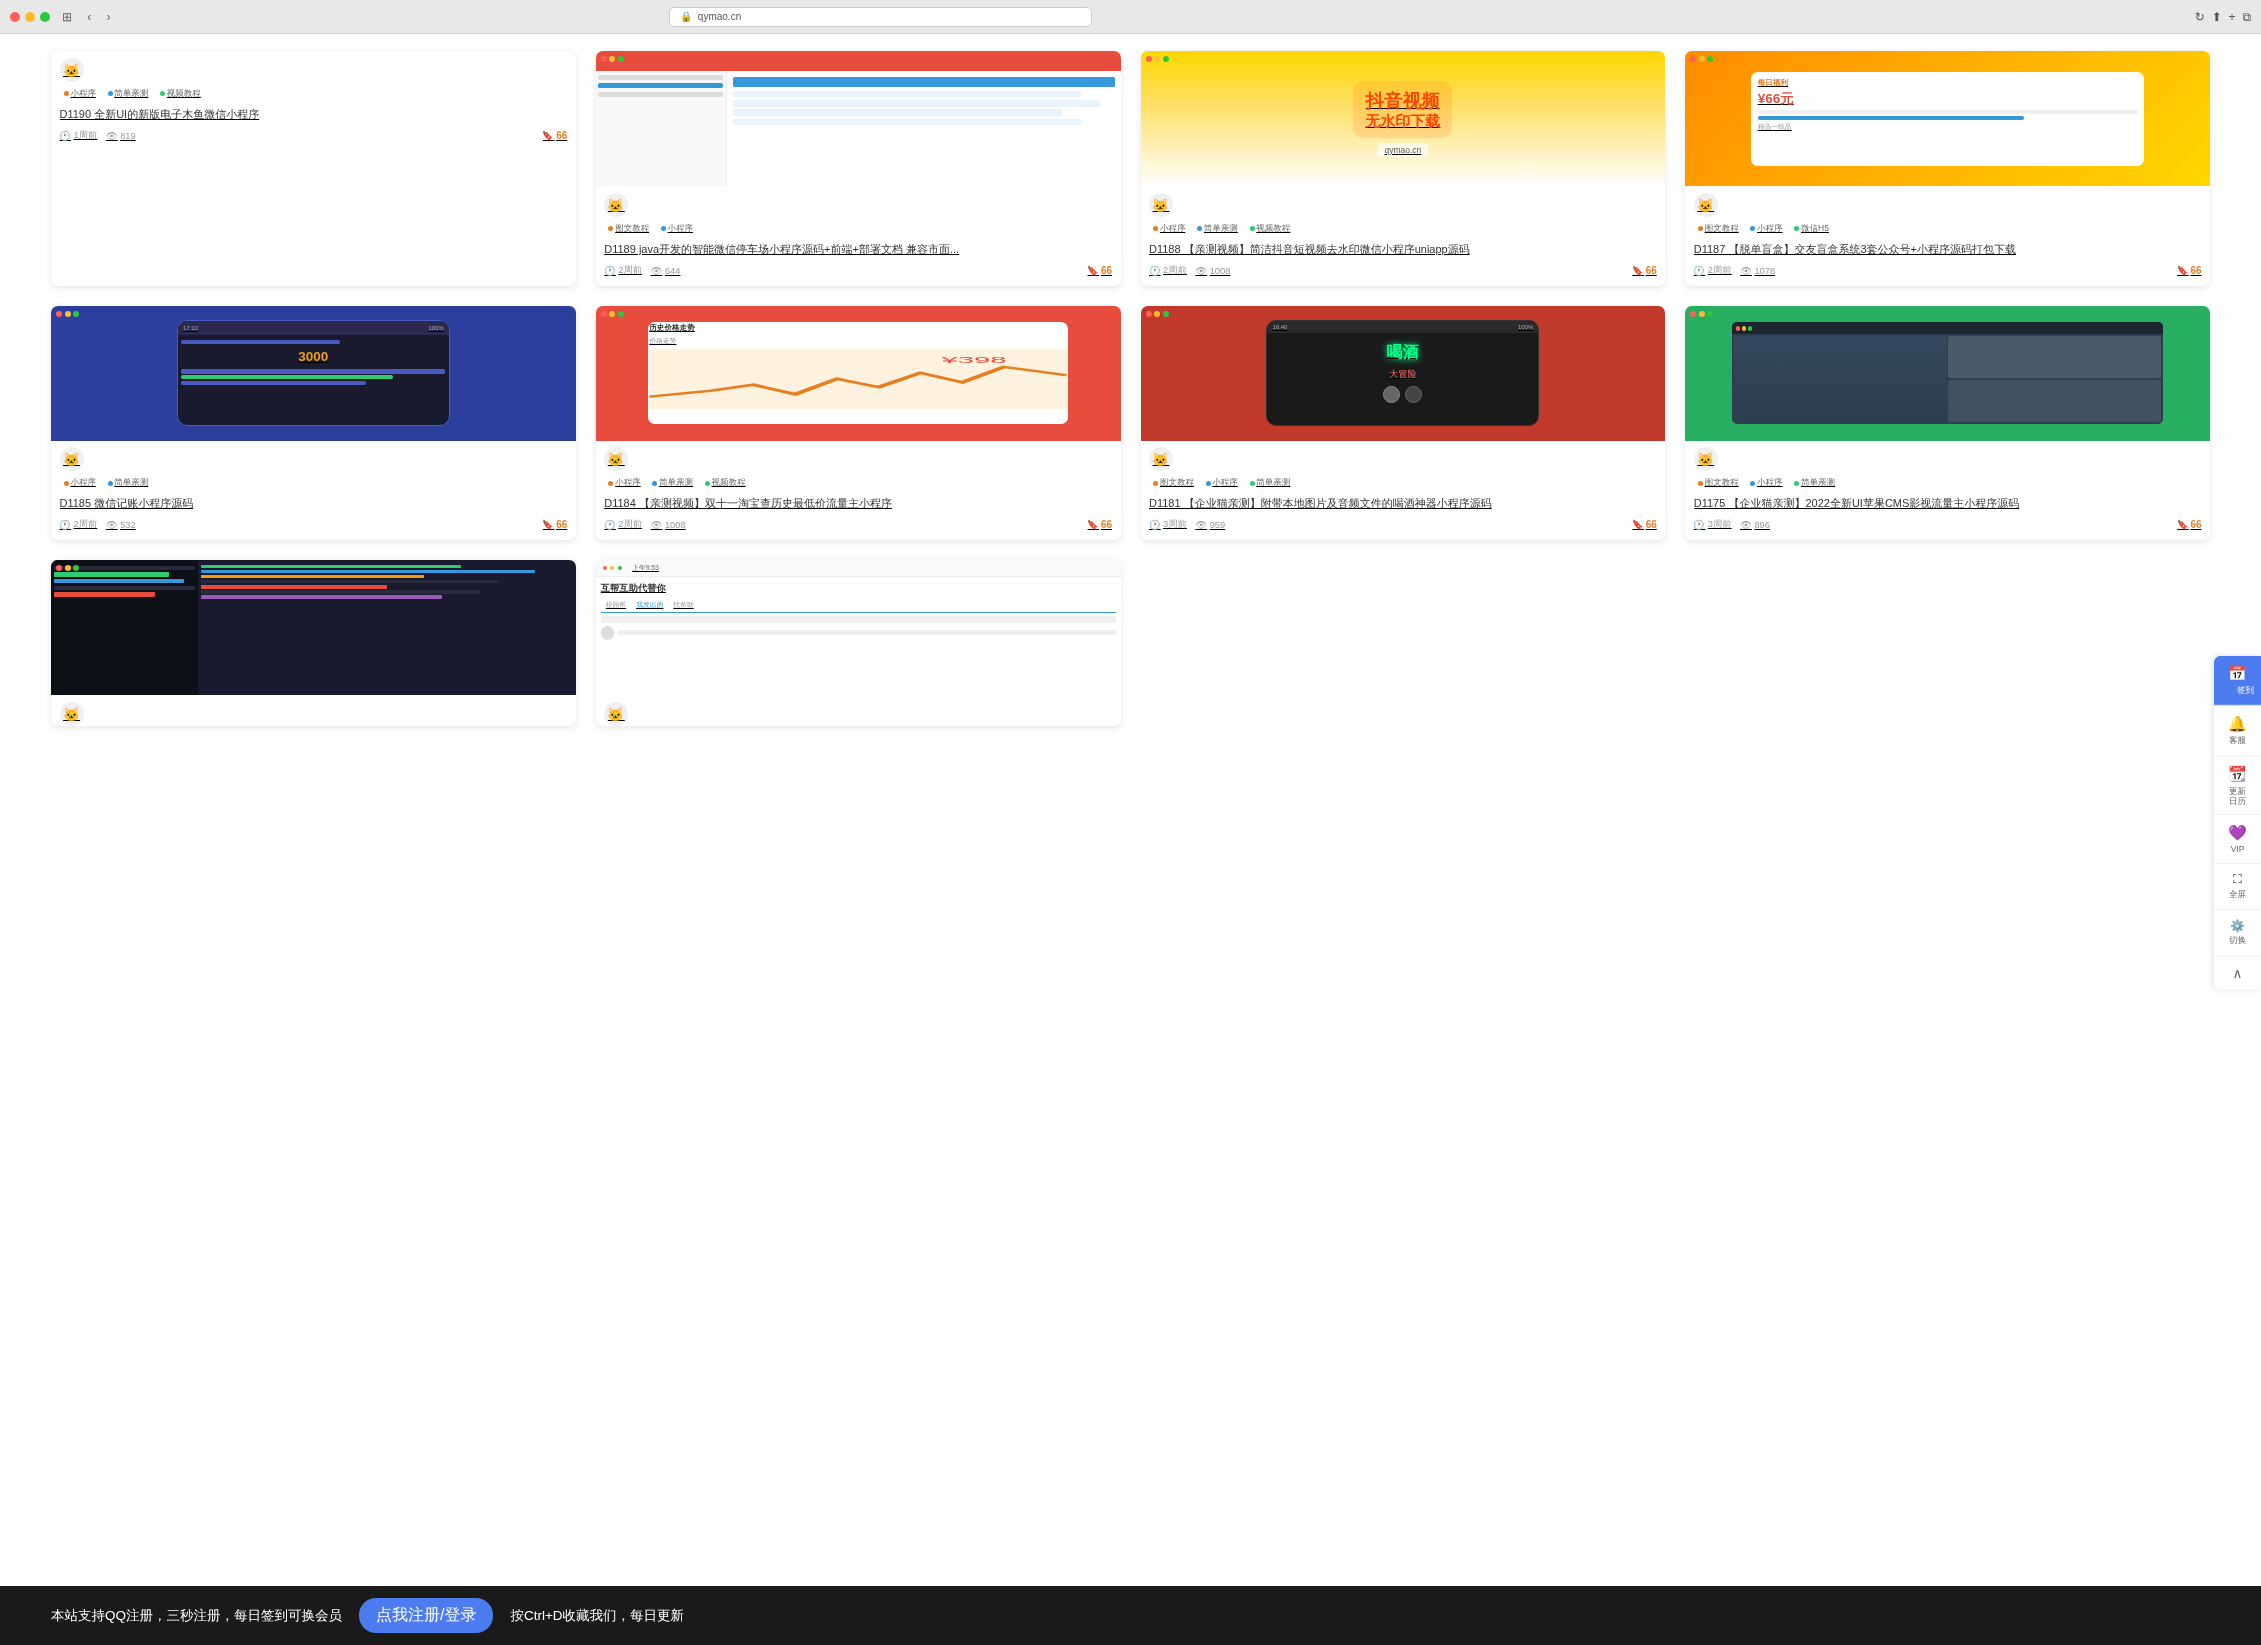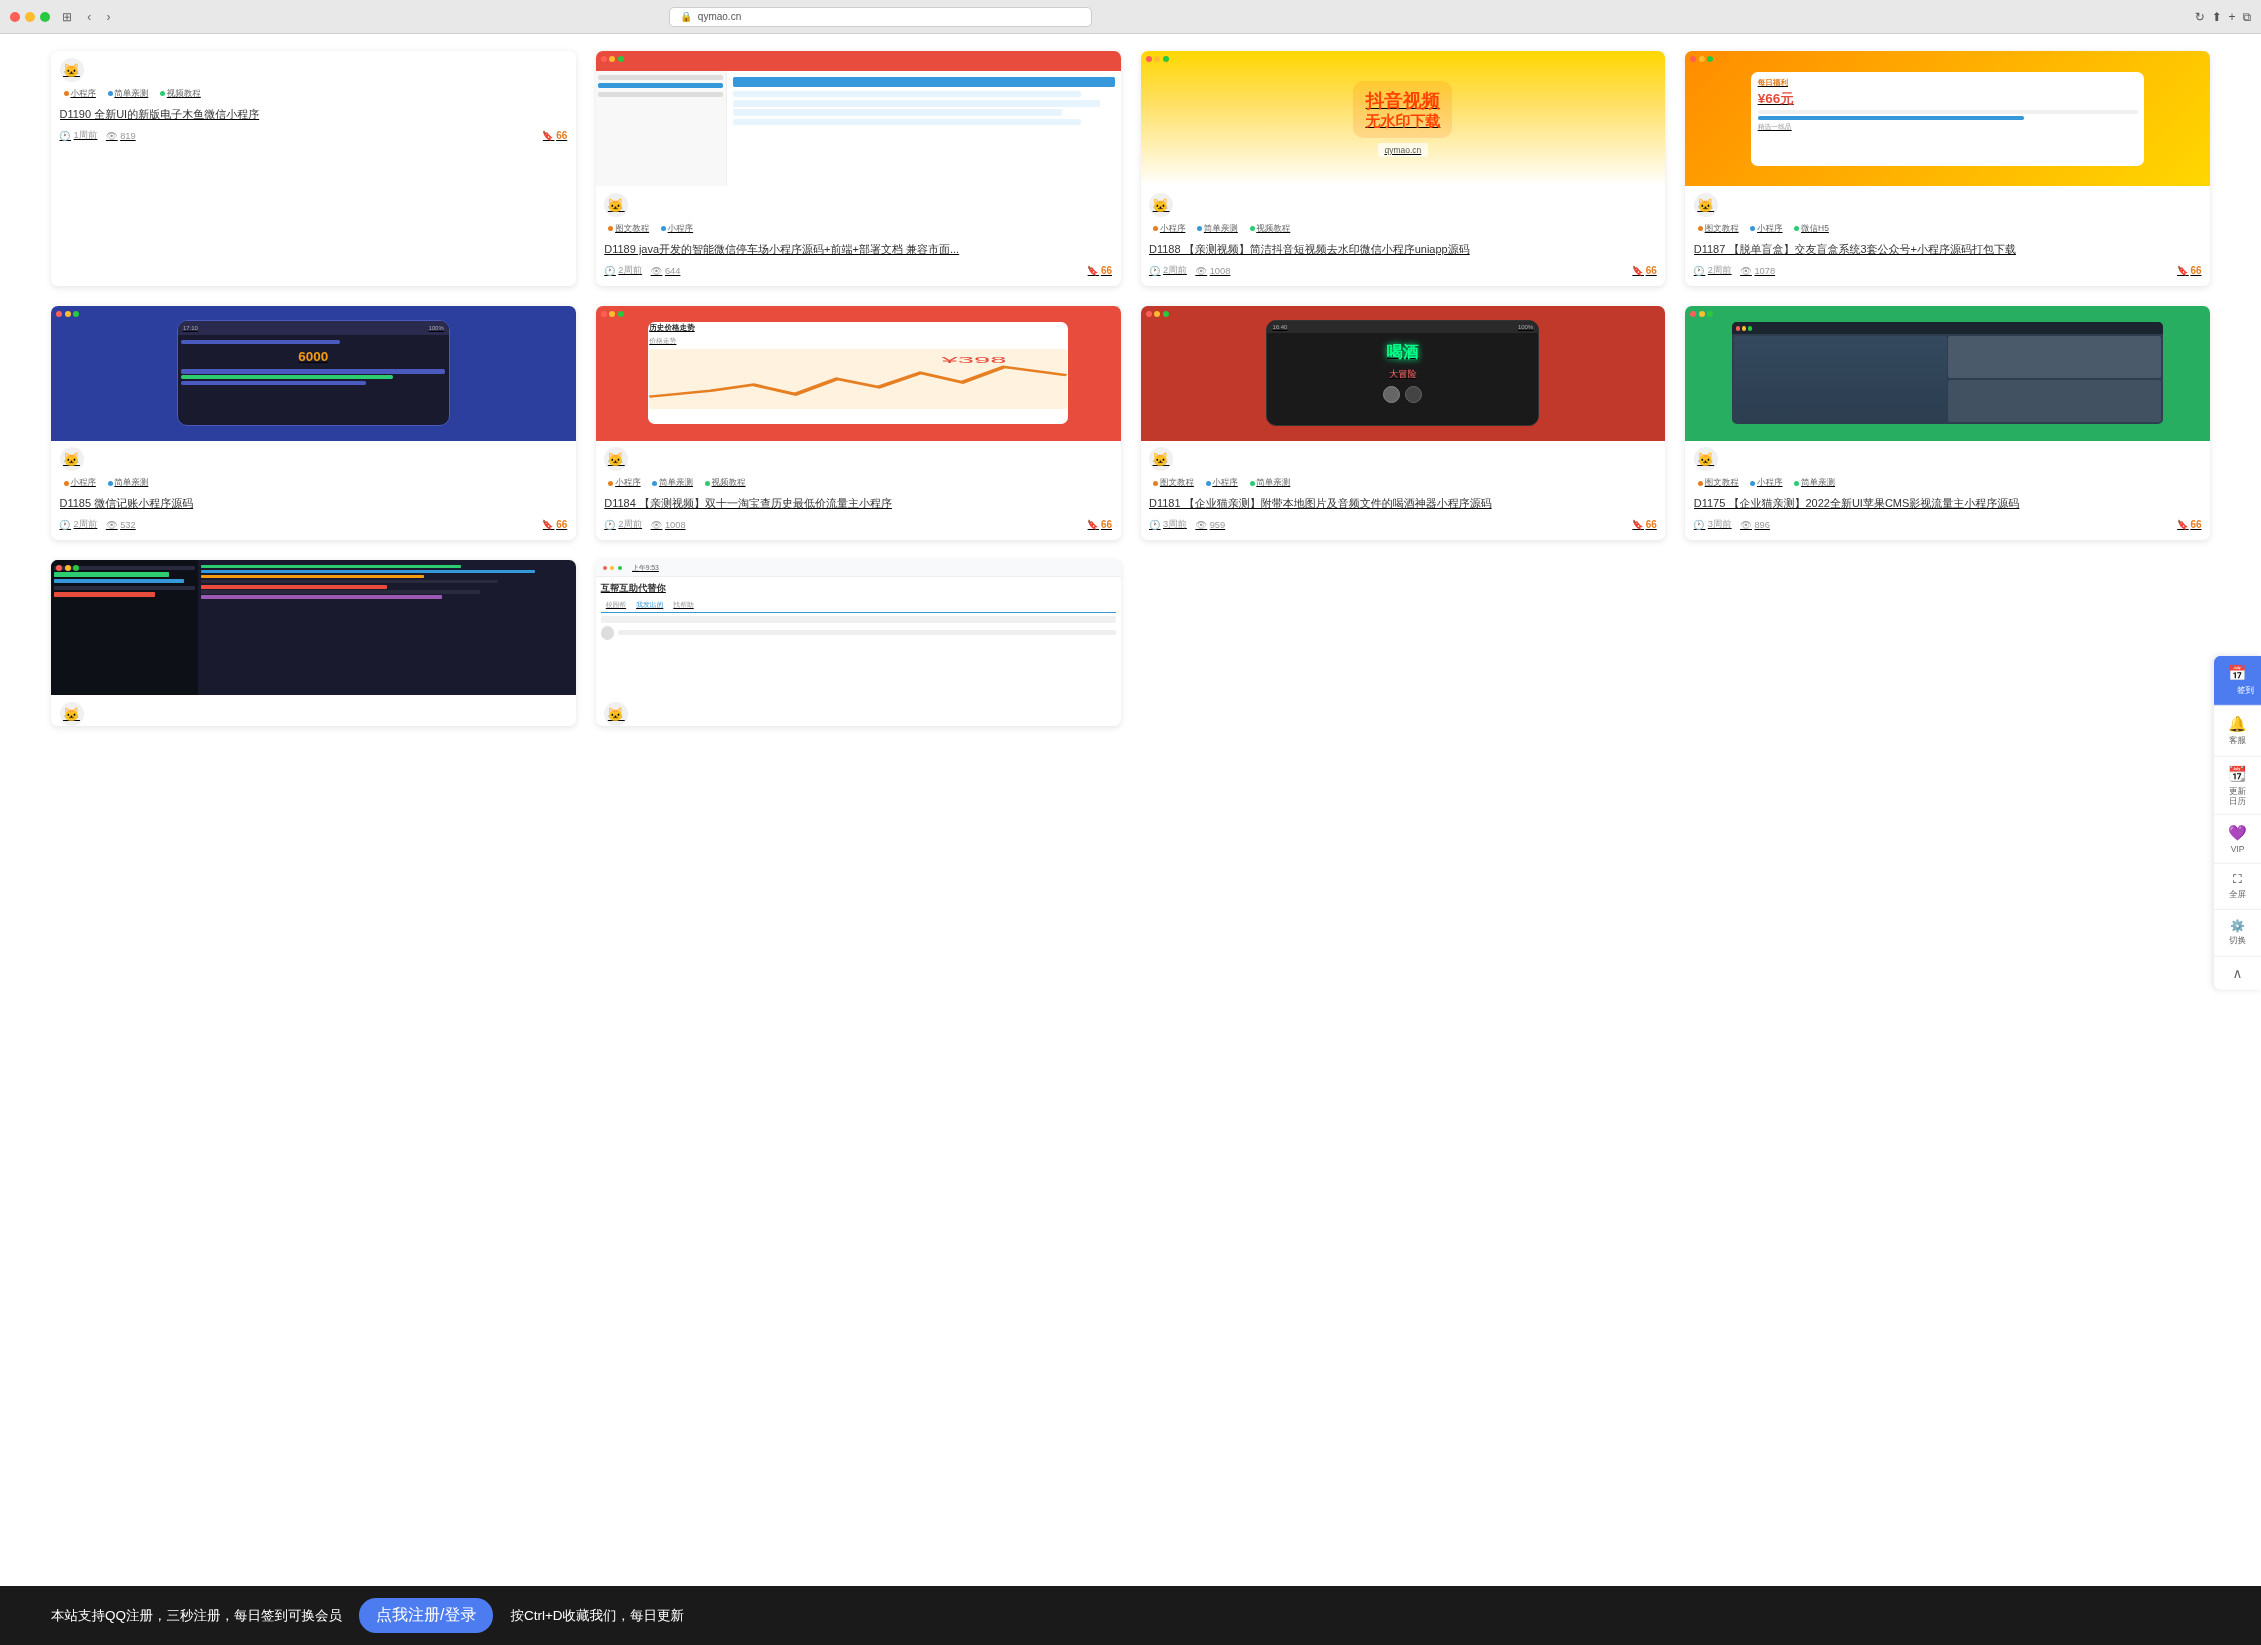--- a/index.html
+++ b/index.html
@@ -420,21 +420,21 @@
                 <div class="win-dot wd-y"></div>
                 <div class="win-dot wd-g"></div>
             </div>
             <div style="background:#1a1a2e; border-radius:10px; width:52%; height:78%; border:1.7px solid #4a5abf; overflow:hidden;">
               <div style="height:13.5px; background:#2a2a4e; display:flex; align-items:center; justify-content:space-between; padding:0 5px;">
                 <span style="font-size:6px; color:#aaa;">17:10</span>
                 <span style="font-size:6px; color:#aaa;">100%</span>
               </div>
               <div style="padding:3.4px;">
                 <div style="height:4.2px; background:#4a5abf; border-radius:1.7px; margin:1.7px 0; width:60%;"></div>
-                <div style="font-size:13.5px; color:#f39c12; font-weight:900; text-align:center; padding:3.4px;">6000</div>
+                <div style="font-size:13.5px; color:#f39c12; font-weight:900; text-align:center; padding:3.4px;">3000</div>
                 <div style="height:4.2px; background:#4a5abf; border-radius:1.7px; margin:1.7px 0;"></div>
                 <div style="height:4.2px; background:#2ecc71; border-radius:1.7px; margin:1.7px 0; width:80%;"></div>
                 <div style="height:4.2px; background:#4a5abf; border-radius:1.7px; margin:1.7px 0; width:70%;"></div>
               </div>
             </div>
           </div>
         </div>
         <div class="card-avatar-row">
           <div class="cat-avatar">🐱</div>
         </div>

